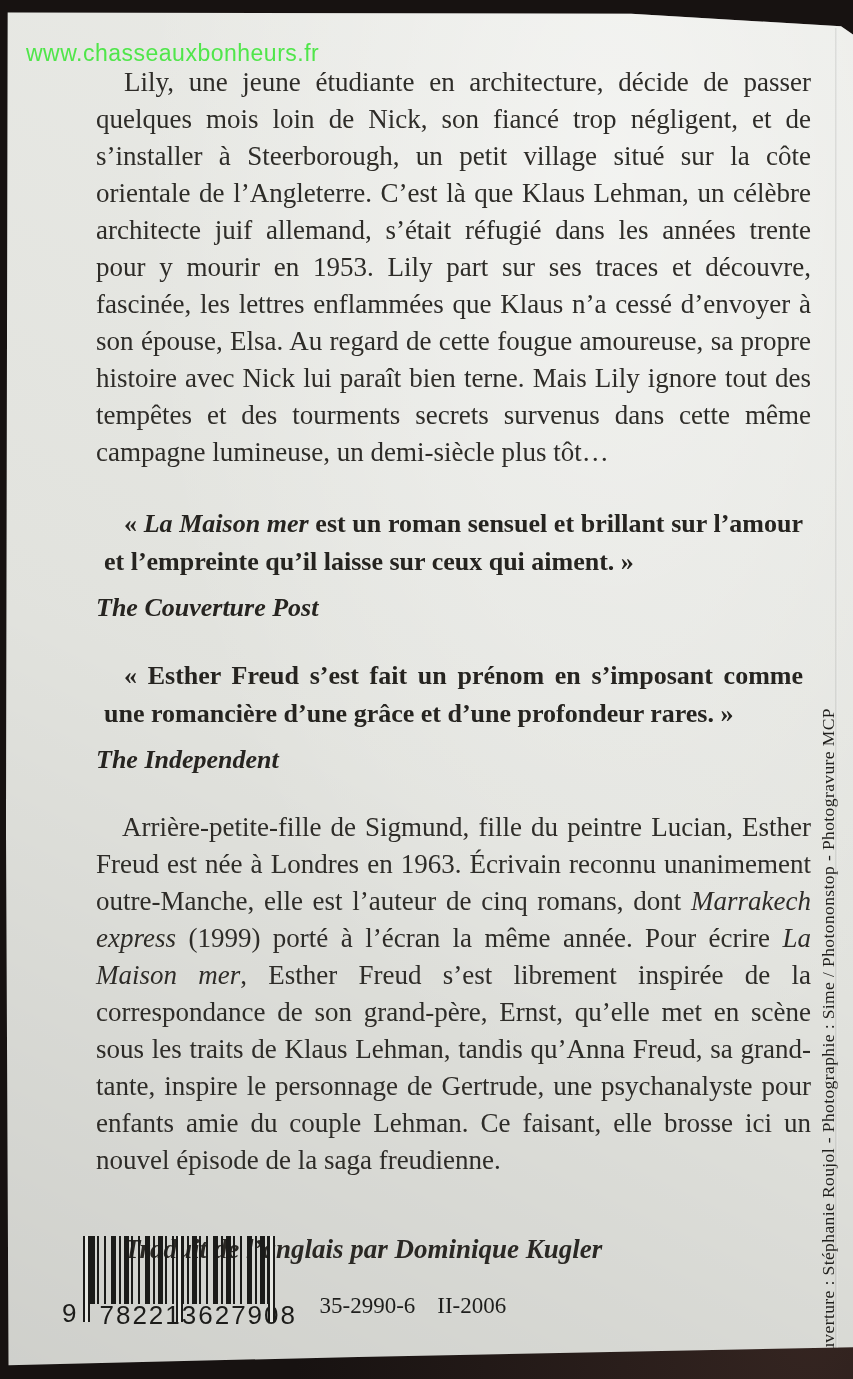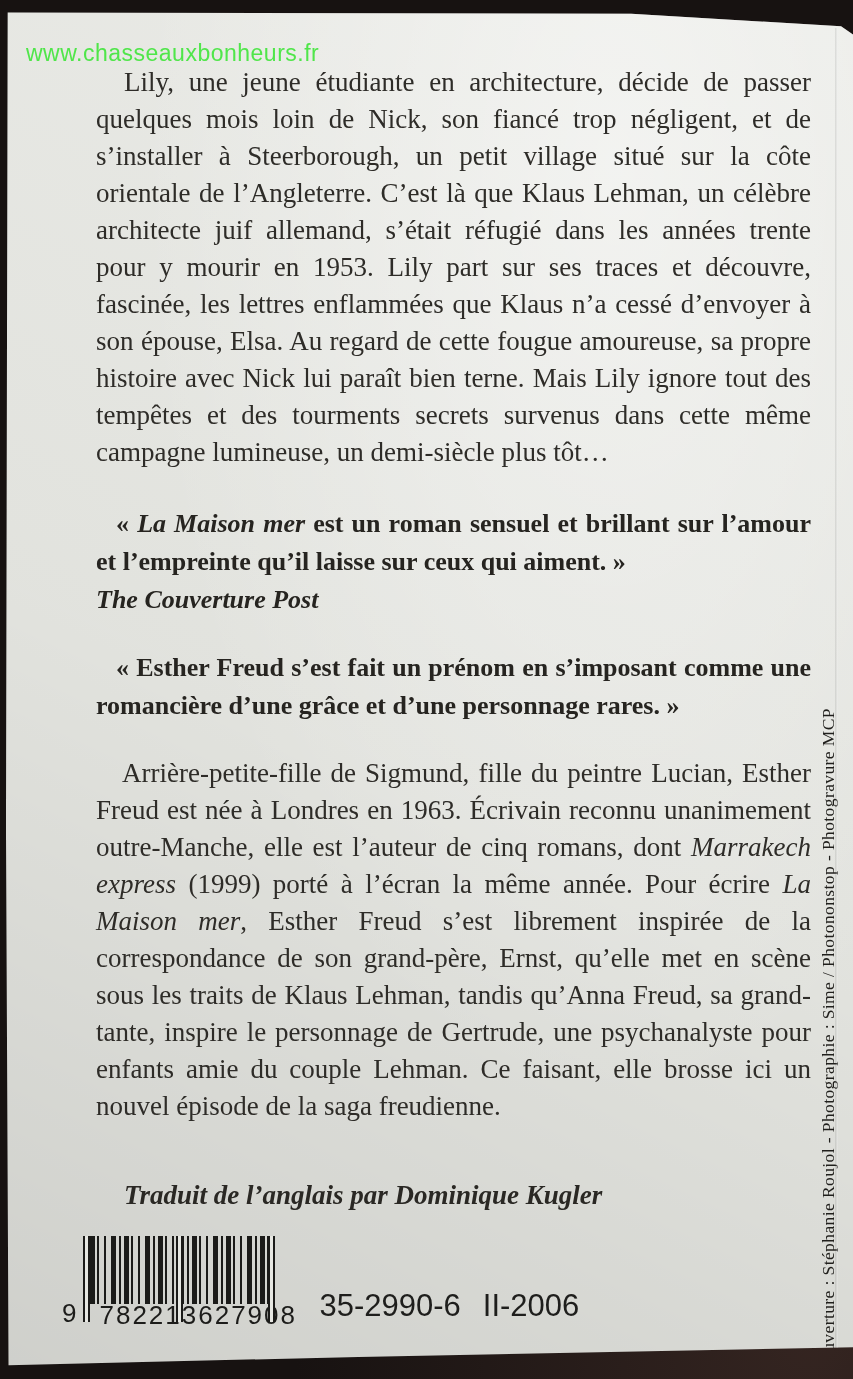--- a/index.html
+++ b/index.html
@@ -31,21 +31,21 @@
   }
   .content{
     position:absolute;left:96px;right:42px;top:64px;
     font-size:27px;line-height:37px;
   }
   .synopsis{
     margin:0 0 34px 0;text-align:justify;text-indent:28px;
   }
   .review{margin:0 0 30px 0;}
   .review-text{
-    margin:0;font-weight:700;font-size:26px;line-height:38px;
+    margin:8px;font-weight:700;font-size:26px;line-height:38px;
     text-indent:20px;text-align:justify;color:#262420;
   }
   .review-text em{font-style:italic;}
   .review-source{
     margin:0;font-weight:700;font-style:italic;font-size:26px;line-height:38px;color:#262420;
   }
   .bio{
     margin:14px 0 0 0;text-align:justify;text-indent:26px;
   }
   .bio em{font-style:italic;}
@@ -78,21 +78,21 @@
   .guard.g-left{left:0;}
   .guard.g-mid{left:calc(50% - 3px);}
   .guard.g-right{right:0;}
   .barcode-digits{
     display:flex;justify-content:space-between;
     padding:0 16px;margin-top:-4px;
     font-family:"Liberation Sans", sans-serif;font-size:26px;color:#1c1c1a;
     letter-spacing:2px;
   }
   .pricing{
-    font-family:Liberation Sans, sans-serif;font-size:31px;color:#1e1e1c;
+    font-family:Liberation Serif, serif;font-size:23px;color:#1e1e1c;
     padding-bottom:12px;line-height:27px;
   }
   .pricing-row1 span{margin-right:22px;}
   .pricing-row2 strong{font-weight:700;}
   .credits-vertical{
     position:absolute;right:14px;bottom:6px;height:748px;
     writing-mode:vertical-rl;transform:rotate(180deg);
     font-family:"Liberation Serif", serif;font-size:17.5px;letter-spacing:.4px;
     color:#201f1c;white-space:nowrap;
   }
@@ -107,21 +107,22 @@
   <div class="content">
 
     <p class="synopsis">Lily, une jeune étudiante en architecture, décide de passer quelques mois loin de Nick, son fiancé trop négligent, et de s’installer à Steerborough, un petit village situé sur la côte orientale de l’Angleterre. C’est là que Klaus Lehman, un célèbre architecte juif allemand, s’était réfugié dans les années trente pour y mourir en 1953. Lily part sur ses traces et découvre, fascinée, les lettres enflammées que Klaus n’a cessé d’envoyer à son épouse, Elsa. Au regard de cette fougue amoureuse, sa propre histoire avec Nick lui paraît bien terne. Mais Lily ignore tout des tempêtes et des tourments secrets survenus dans cette même campagne lumineuse, un demi-siècle plus tôt…</p>
 
     <div class="review">
       <p class="review-text"><span>« </span><em>La Maison mer</em><span> est un roman sensuel et brillant sur l’amour et l’empreinte qu’il laisse sur ceux qui aiment. »</span></p>
       <p class="review-source">The Couverture Post</p>
     </div>
 
     <div class="review">
-      <p class="review-text"><span>« Esther Freud s’est fait un prénom en s’imposant comme une romancière d’une grâce et d’une personnage rares. »</span><em></em><span></span></p>
+      <p class="review-text"><span>« Esther Freud s’est fait un prénom en s’imposant comme une romancière d’une grâce et d’une profondeur rares. »</span><em></em><span></span></p>
+      <p class="review-source">The Independent</p>
     </div>
 
     <p class="bio"><span>Arrière-petite-fille de Sigmund, fille du peintre Lucian, Esther Freud est née à Londres en 1963. Écrivain reconnu unanimement outre-Manche, elle est l’auteur de cinq romans, dont </span><em>Marrakech express</em><span> (1999) porté à l’écran la même année. Pour écrire </span><em>La Maison mer</em><span>, Esther Freud s’est librement inspirée de la correspondance de son grand-père, Ernst, qu’elle met en scène sous les traits de Klaus Lehman, tandis qu’Anna Freud, sa grand-tante, inspire le personnage de Gertrude, une psychanalyste pour enfants amie du couple Lehman. Ce faisant, elle brosse ici un nouvel épisode de la saga freudienne.</span></p>
 
     <p class="translator">Traduit de l’anglais par Dominique Kugler</p>
   </div>
 
   <div class="commerce">
     <div class="barcode-wrap">
       <span class="barcode-prefix">9</span>

